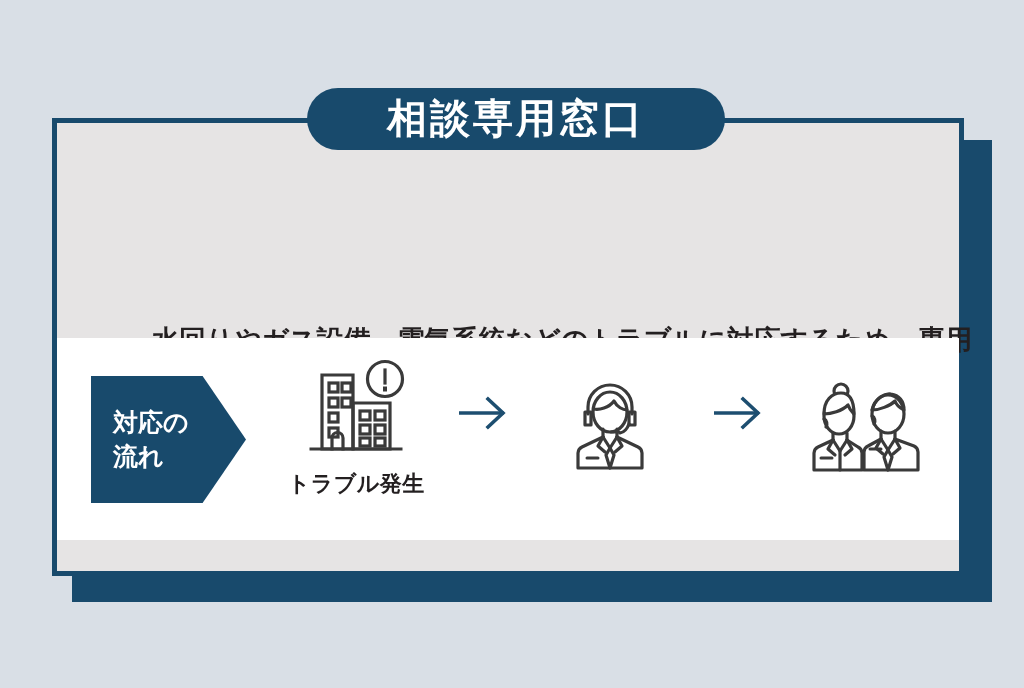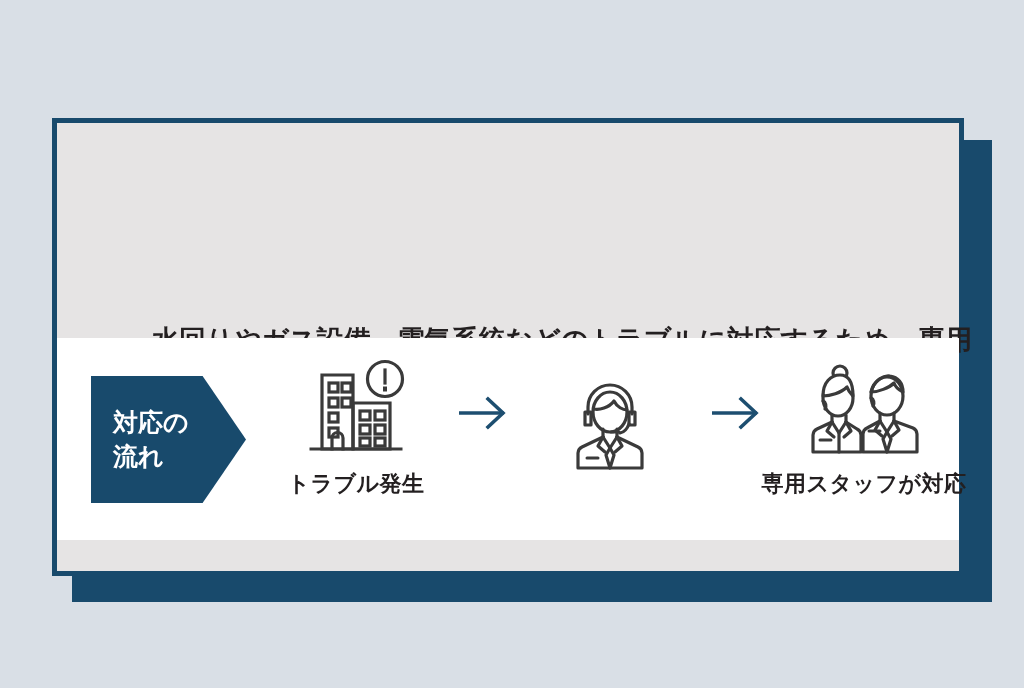--- a/index.html
+++ b/index.html
@@ -168,20 +168,23 @@
 
   <div class="panel">
 
     <div class="description">
       <p>水回りやガス設備、電気系統などのトラブルに対応するため、専用</p>
       <p>窓口を設置。万が一の時も迅速に対応出来る体制を整えています。</p>
     </div>
 
   </div>
 
+  <div class="title-pill">
+    <span class="title-text">相談専用窓口</span>
+  </div>
 
   <div class="flow-strip">
 
     <div class="flow-badge">
       <span>対応の</span>
       <span>流れ</span>
     </div>
 
     <div class="steps">
 
@@ -300,19 +303,18 @@
             <path d="M27 64 L12 71 a7 7 0 0 0 -4 6 V94 H56 V77 a7 7 0 0 0 -4 -6 L41 64" fill="#ffffff"></path>
 
             <path d="M27 64 L34 75 L41 64"></path>
             <path d="M27 64 L22 73 L29 79"></path>
             <path d="M41 64 L46 73 L39 79"></path>
             <path d="M34 75 V94"></path>
 
             <path d="M15 82 h11" stroke-width="3"></path>
           </svg>
         </div>
-        <div class="step-label">専用スタッフが対応</div>
       </div>
 
     </div>
   </div>
 
 </div>
 
 </body></html>

